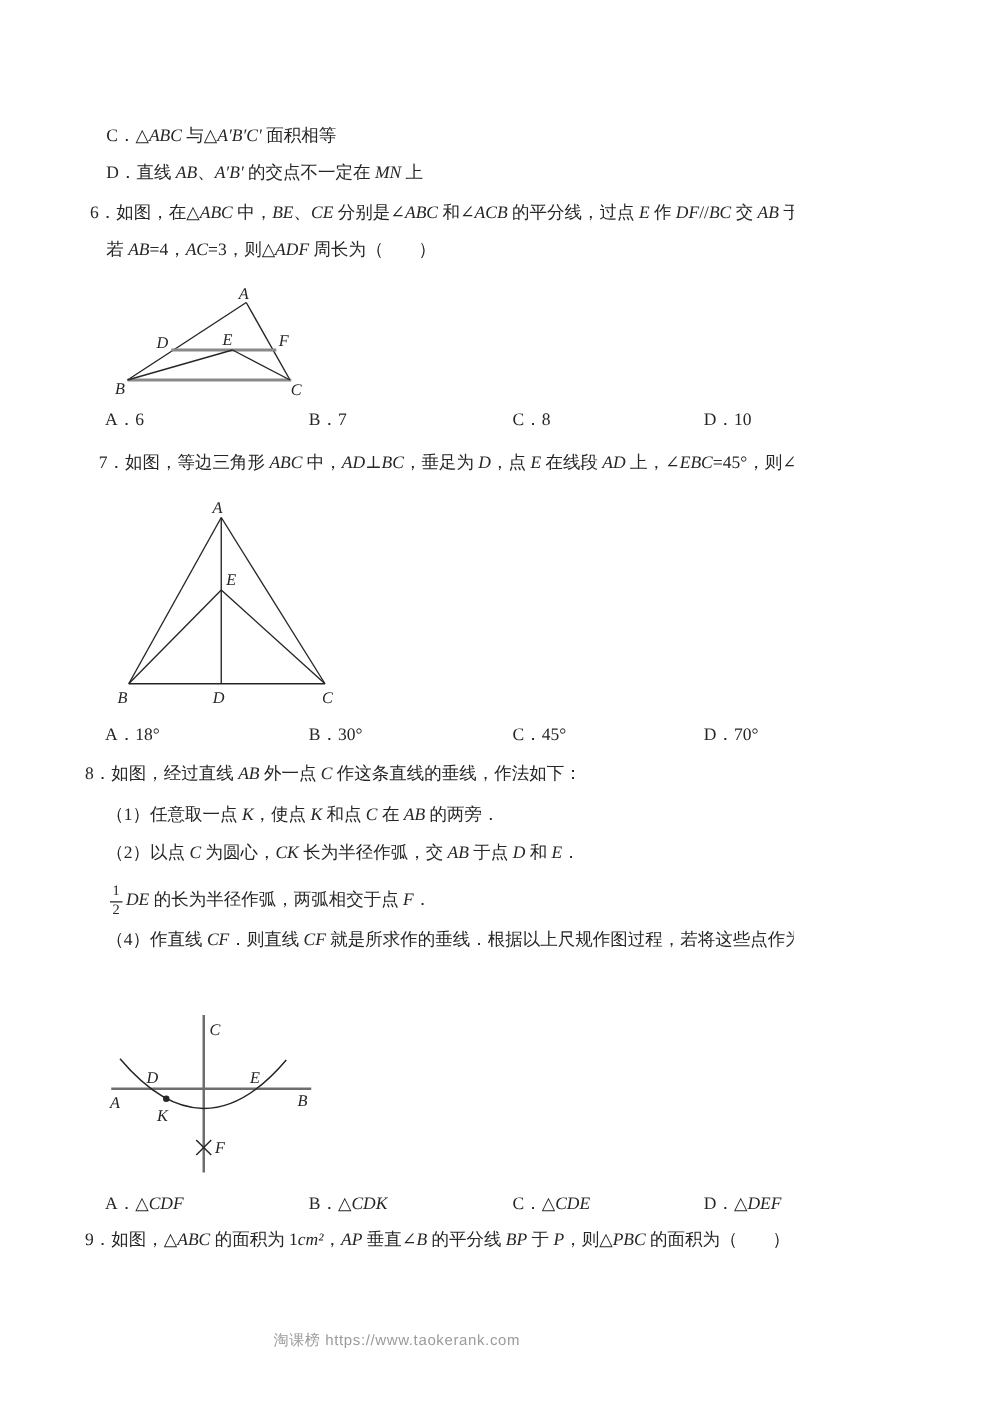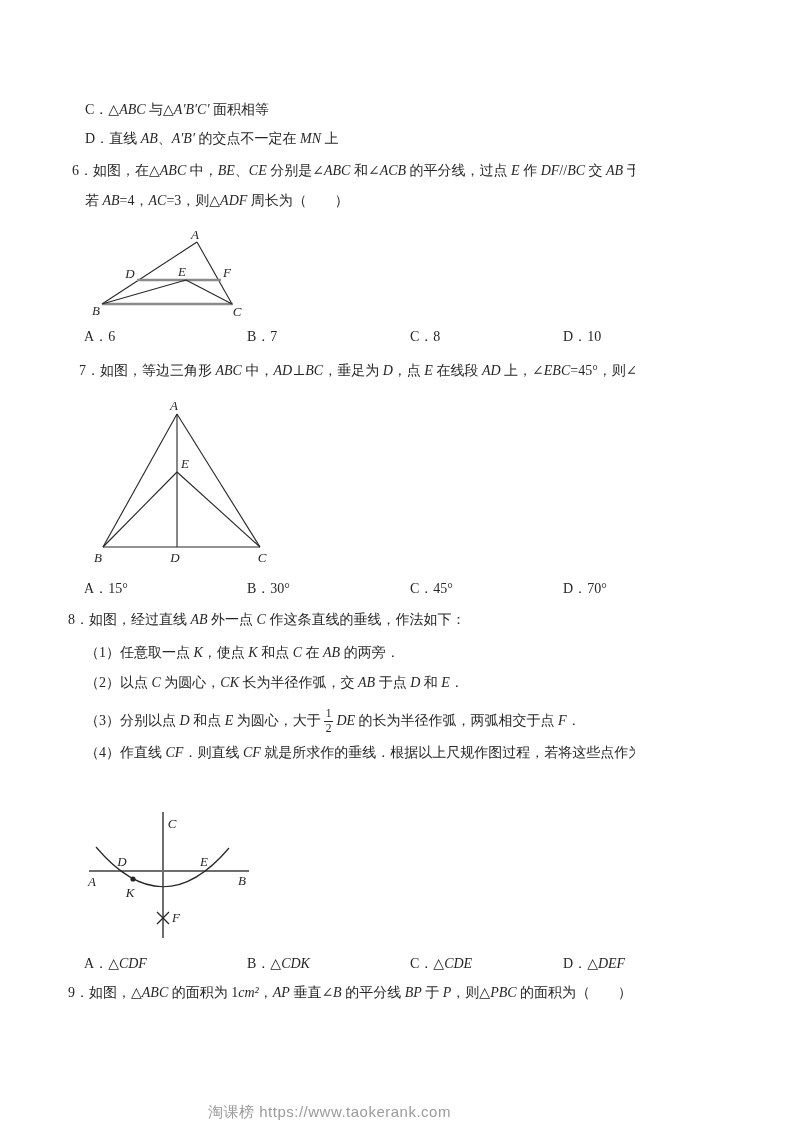--- a/index.html
+++ b/index.html
@@ -10,23 +10,23 @@
   .opt-row{position:absolute;left:0;width:100%;height:18px;}
   .opt{position:absolute;white-space:nowrap;font-size:14px;line-height:18px;text-align:right;}
   .fig{position:absolute;}
   .flabel{font-style:italic;font-size:13px;fill:#262626;
           font-family:"Liberation Serif","DejaVu Serif",serif;}
   .frac-line{display:flex;align-items:center;height:36px;}
   .frac{display:inline-flex;flex-direction:column;align-items:center;margin:0 3px;
         font-size:11.5px;line-height:1.15;}
   .frac .num{border-bottom:1px solid #262626;padding:0 2px;}
   .frac .den{padding:0 2px;}
-  .footer{position:absolute;top:1064px;left:12px;width:100%;text-align:center;
+  .footer{position:absolute;top:1064px;left:0;width:100%;text-align:center;
           font-family:"Liberation Sans","DejaVu Sans",sans-serif;
-          font-size:15px;color:#9b9b9b;letter-spacing:0.5px;margin-top:39px;}
+          font-size:12px;color:#9b9b9b;letter-spacing:0.5px;}
 </style>
 </head>
 <body>
 
 <div class="page">
 
   <div class="line" style="left:85px;top:101px"><span>C．</span><span>△<i>ABC</i> 与△<i>A′B′C′</i> 面积相等</span></div>
   <div class="line" style="left:85px;top:130px"><span>D．</span><span>直线 <i>AB</i>、<i>A′B′</i> 的交点不一定在 <i>MN</i> 上</span></div>
 
   <div class="line" style="left:72px;top:162px">6．如图，在△<i>ABC</i> 中，<i>BE</i>、<i>CE</i> 分别是∠<i>ABC</i> 和∠<i>ACB</i> 的平分线，过点 <i>E</i> 作 <i>DF</i>//<i>BC</i> 交 <i>AB</i> 于 <i>D</i>，交 <i>AC</i> 于 <i>F</i>，</div>
@@ -64,32 +64,31 @@
     <line x1="103" y1="547" x2="177" y2="472" stroke="#262626" stroke-width="1.1"></line>
     <line x1="260" y1="547" x2="177" y2="472" stroke="#262626" stroke-width="1.1"></line>
     <text class="flabel" x="174" y="410" text-anchor="middle">A</text>
     <text class="flabel" x="185" y="468" text-anchor="middle">E</text>
     <text class="flabel" x="98" y="562" text-anchor="middle">B</text>
     <text class="flabel" x="175" y="562" text-anchor="middle">D</text>
     <text class="flabel" x="262" y="562" text-anchor="middle">C</text>
   </svg>
 
   <div class="opt-row" style="top:580px">
-    <span class="opt" style="left:84px"><span>A．</span><span>15°</span></span>
+    <span class="opt" style="left:84px"><span>A．</span><span>18°</span></span>
     <span class="opt" style="left:247px"><span>B．</span><span>30°</span></span>
     <span class="opt" style="left:410px"><span>C．</span><span>45°</span></span>
     <span class="opt" style="left:563px"><span>D．</span><span>70°</span></span>
   </div>
 
   <div class="line" style="left:68px;top:611px">8．如图，经过直线 <i>AB</i> 外一点 <i>C</i> 作这条直线的垂线，作法如下：</div>
   <div class="line" style="left:85px;top:644px">（1）任意取一点 <i>K</i>，使点 <i>K</i> 和点 <i>C</i> 在 <i>AB</i> 的两旁．</div>
   <div class="line" style="left:85px;top:674px">（2）以点 <i>C</i> 为圆心，<i>CK</i> 长为半径作弧，交 <i>AB</i> 于点 <i>D</i> 和 <i>E</i>．</div>
 
   <div class="line frac-line" style="left:85px;top:703px">
-    <span>（3）分别以点 <i>D</i> 和点 <i>E</i> 为圆心，大于</span>
       <span class="frac">
         <span class="num">1</span>
         <span class="den">2</span>
       </span>
       <span><i>DE</i> 的长为半径作弧，两弧相交于点 <i>F</i>．</span>
   </div>
 
   <div class="line" style="left:85px;top:744px">（4）作直线 <i>CF</i>．则直线 <i>CF</i> 就是所求作的垂线．根据以上尺规作图过程，若将这些点作为三角形的顶点，</div>
 
   <svg class="fig" style="left:82px;top:806px" width="180" height="140" viewBox="82 806 180 140">

